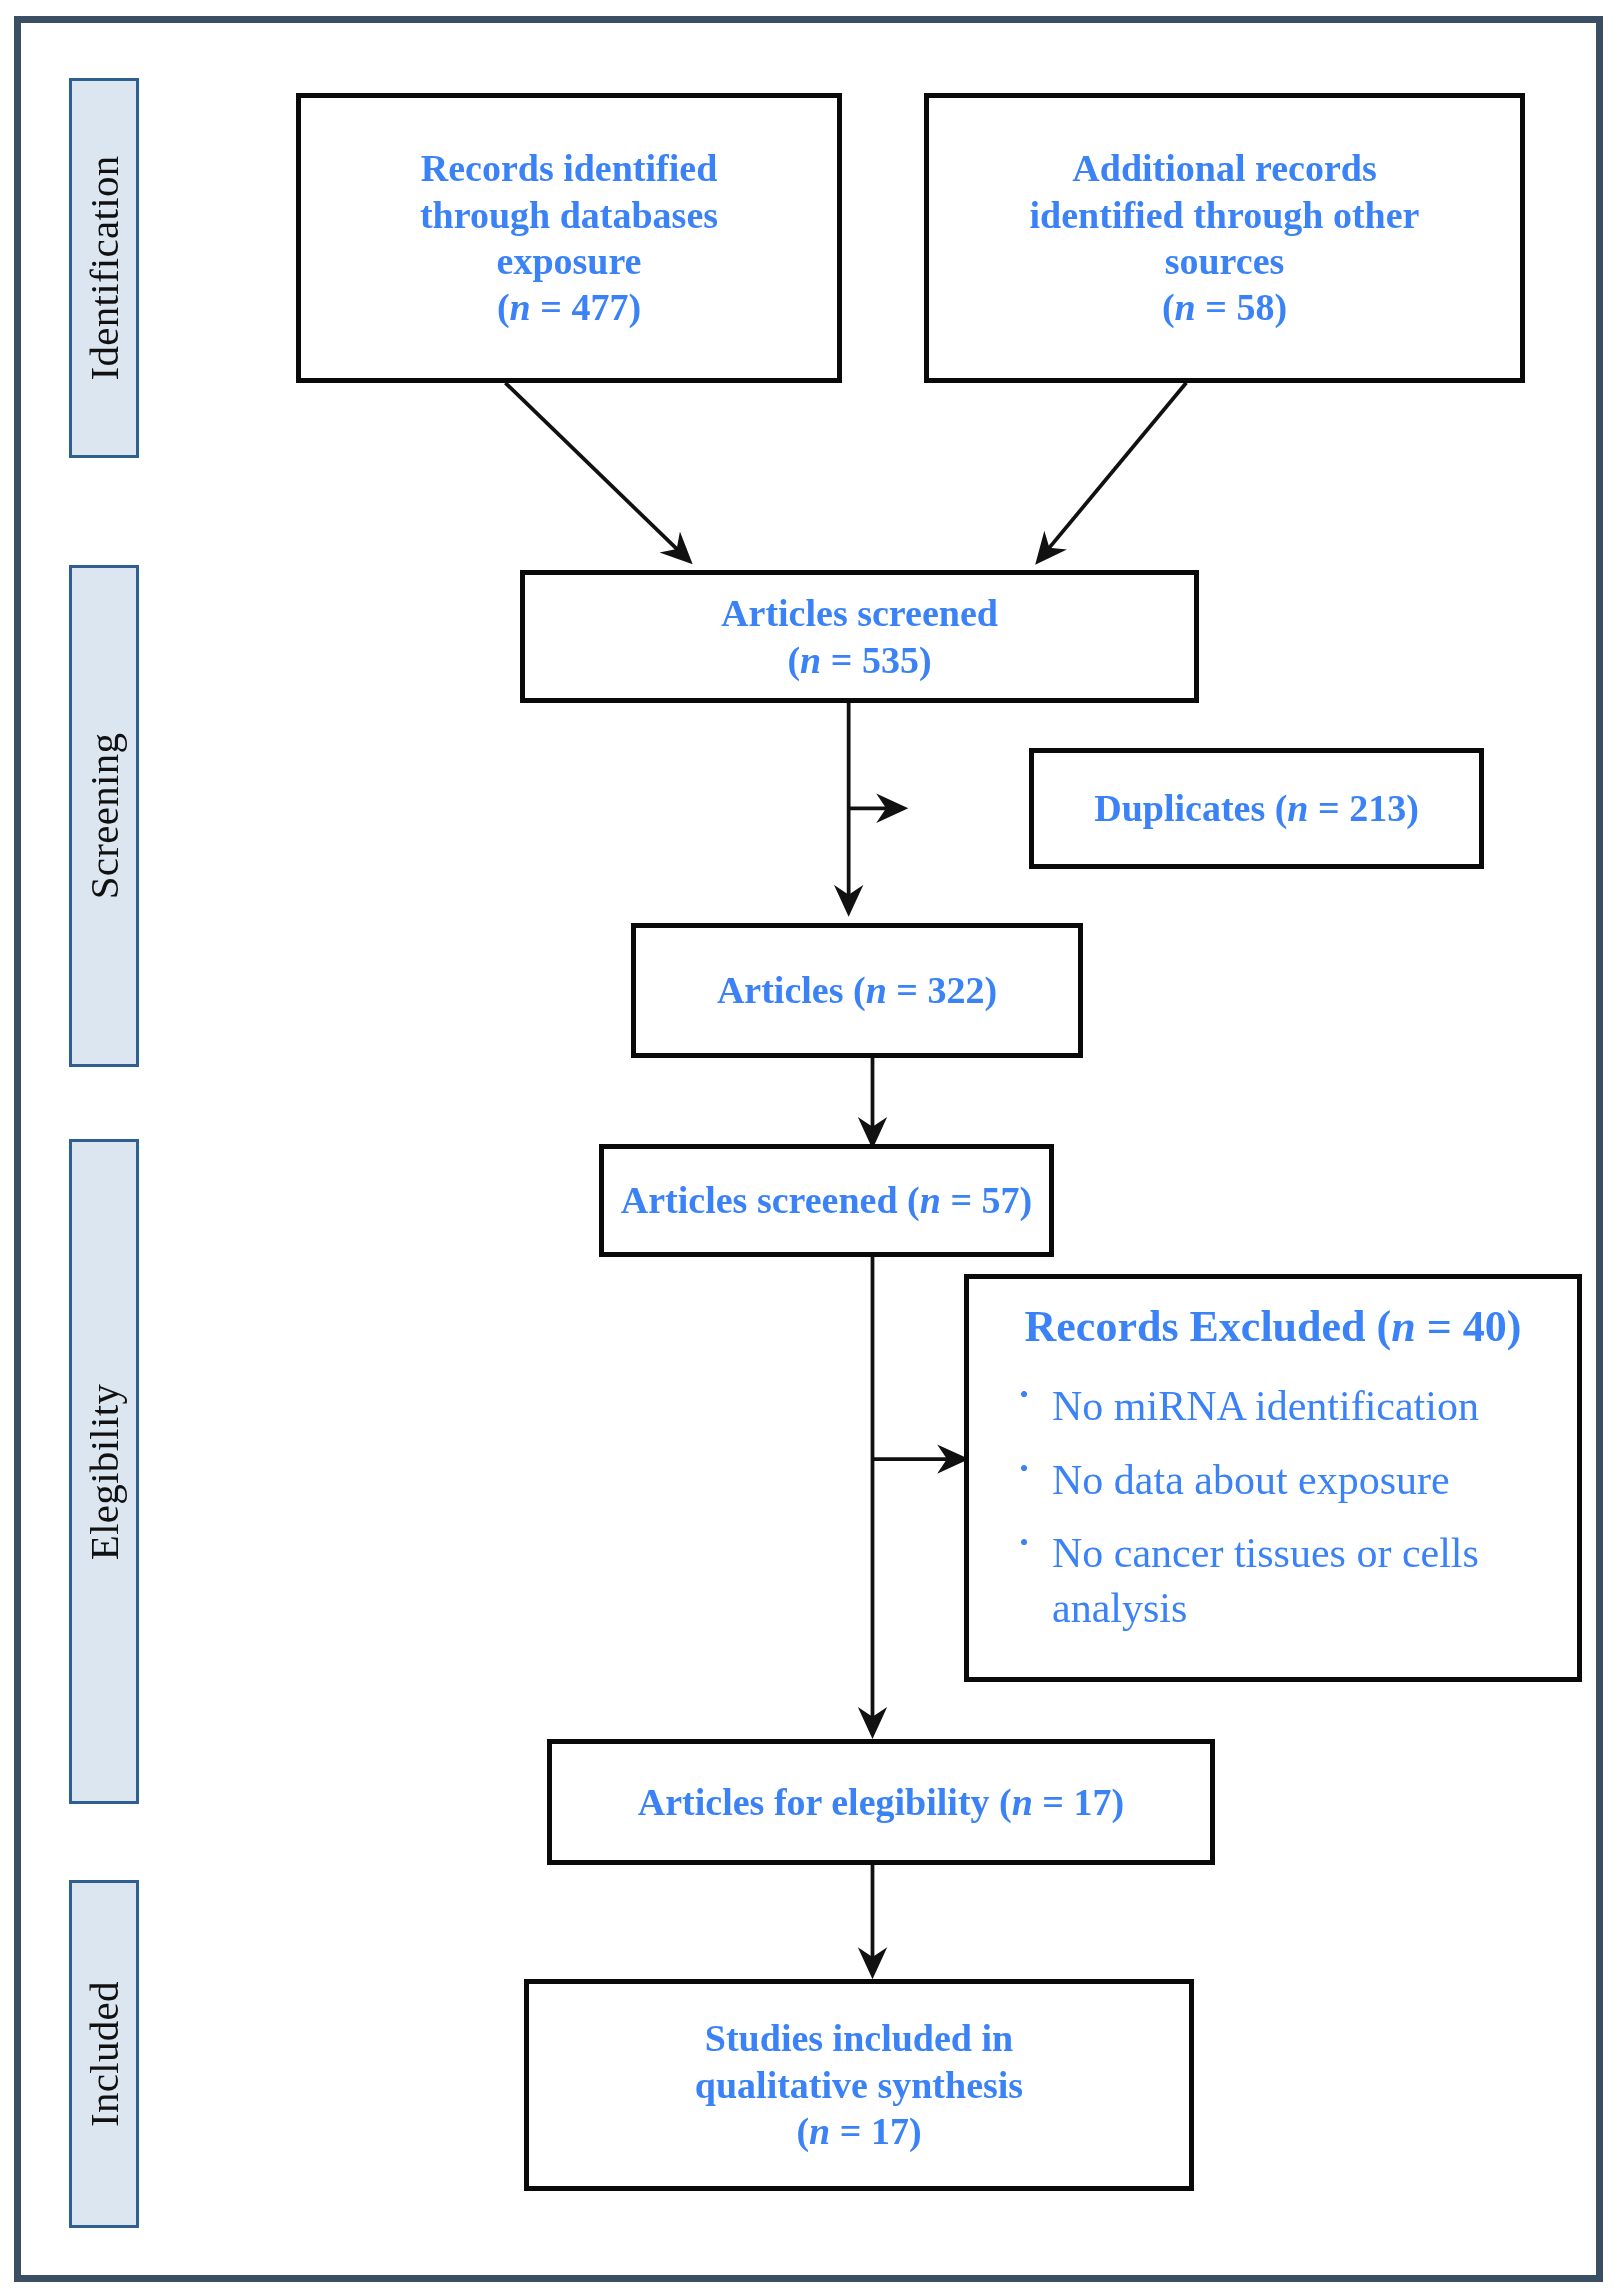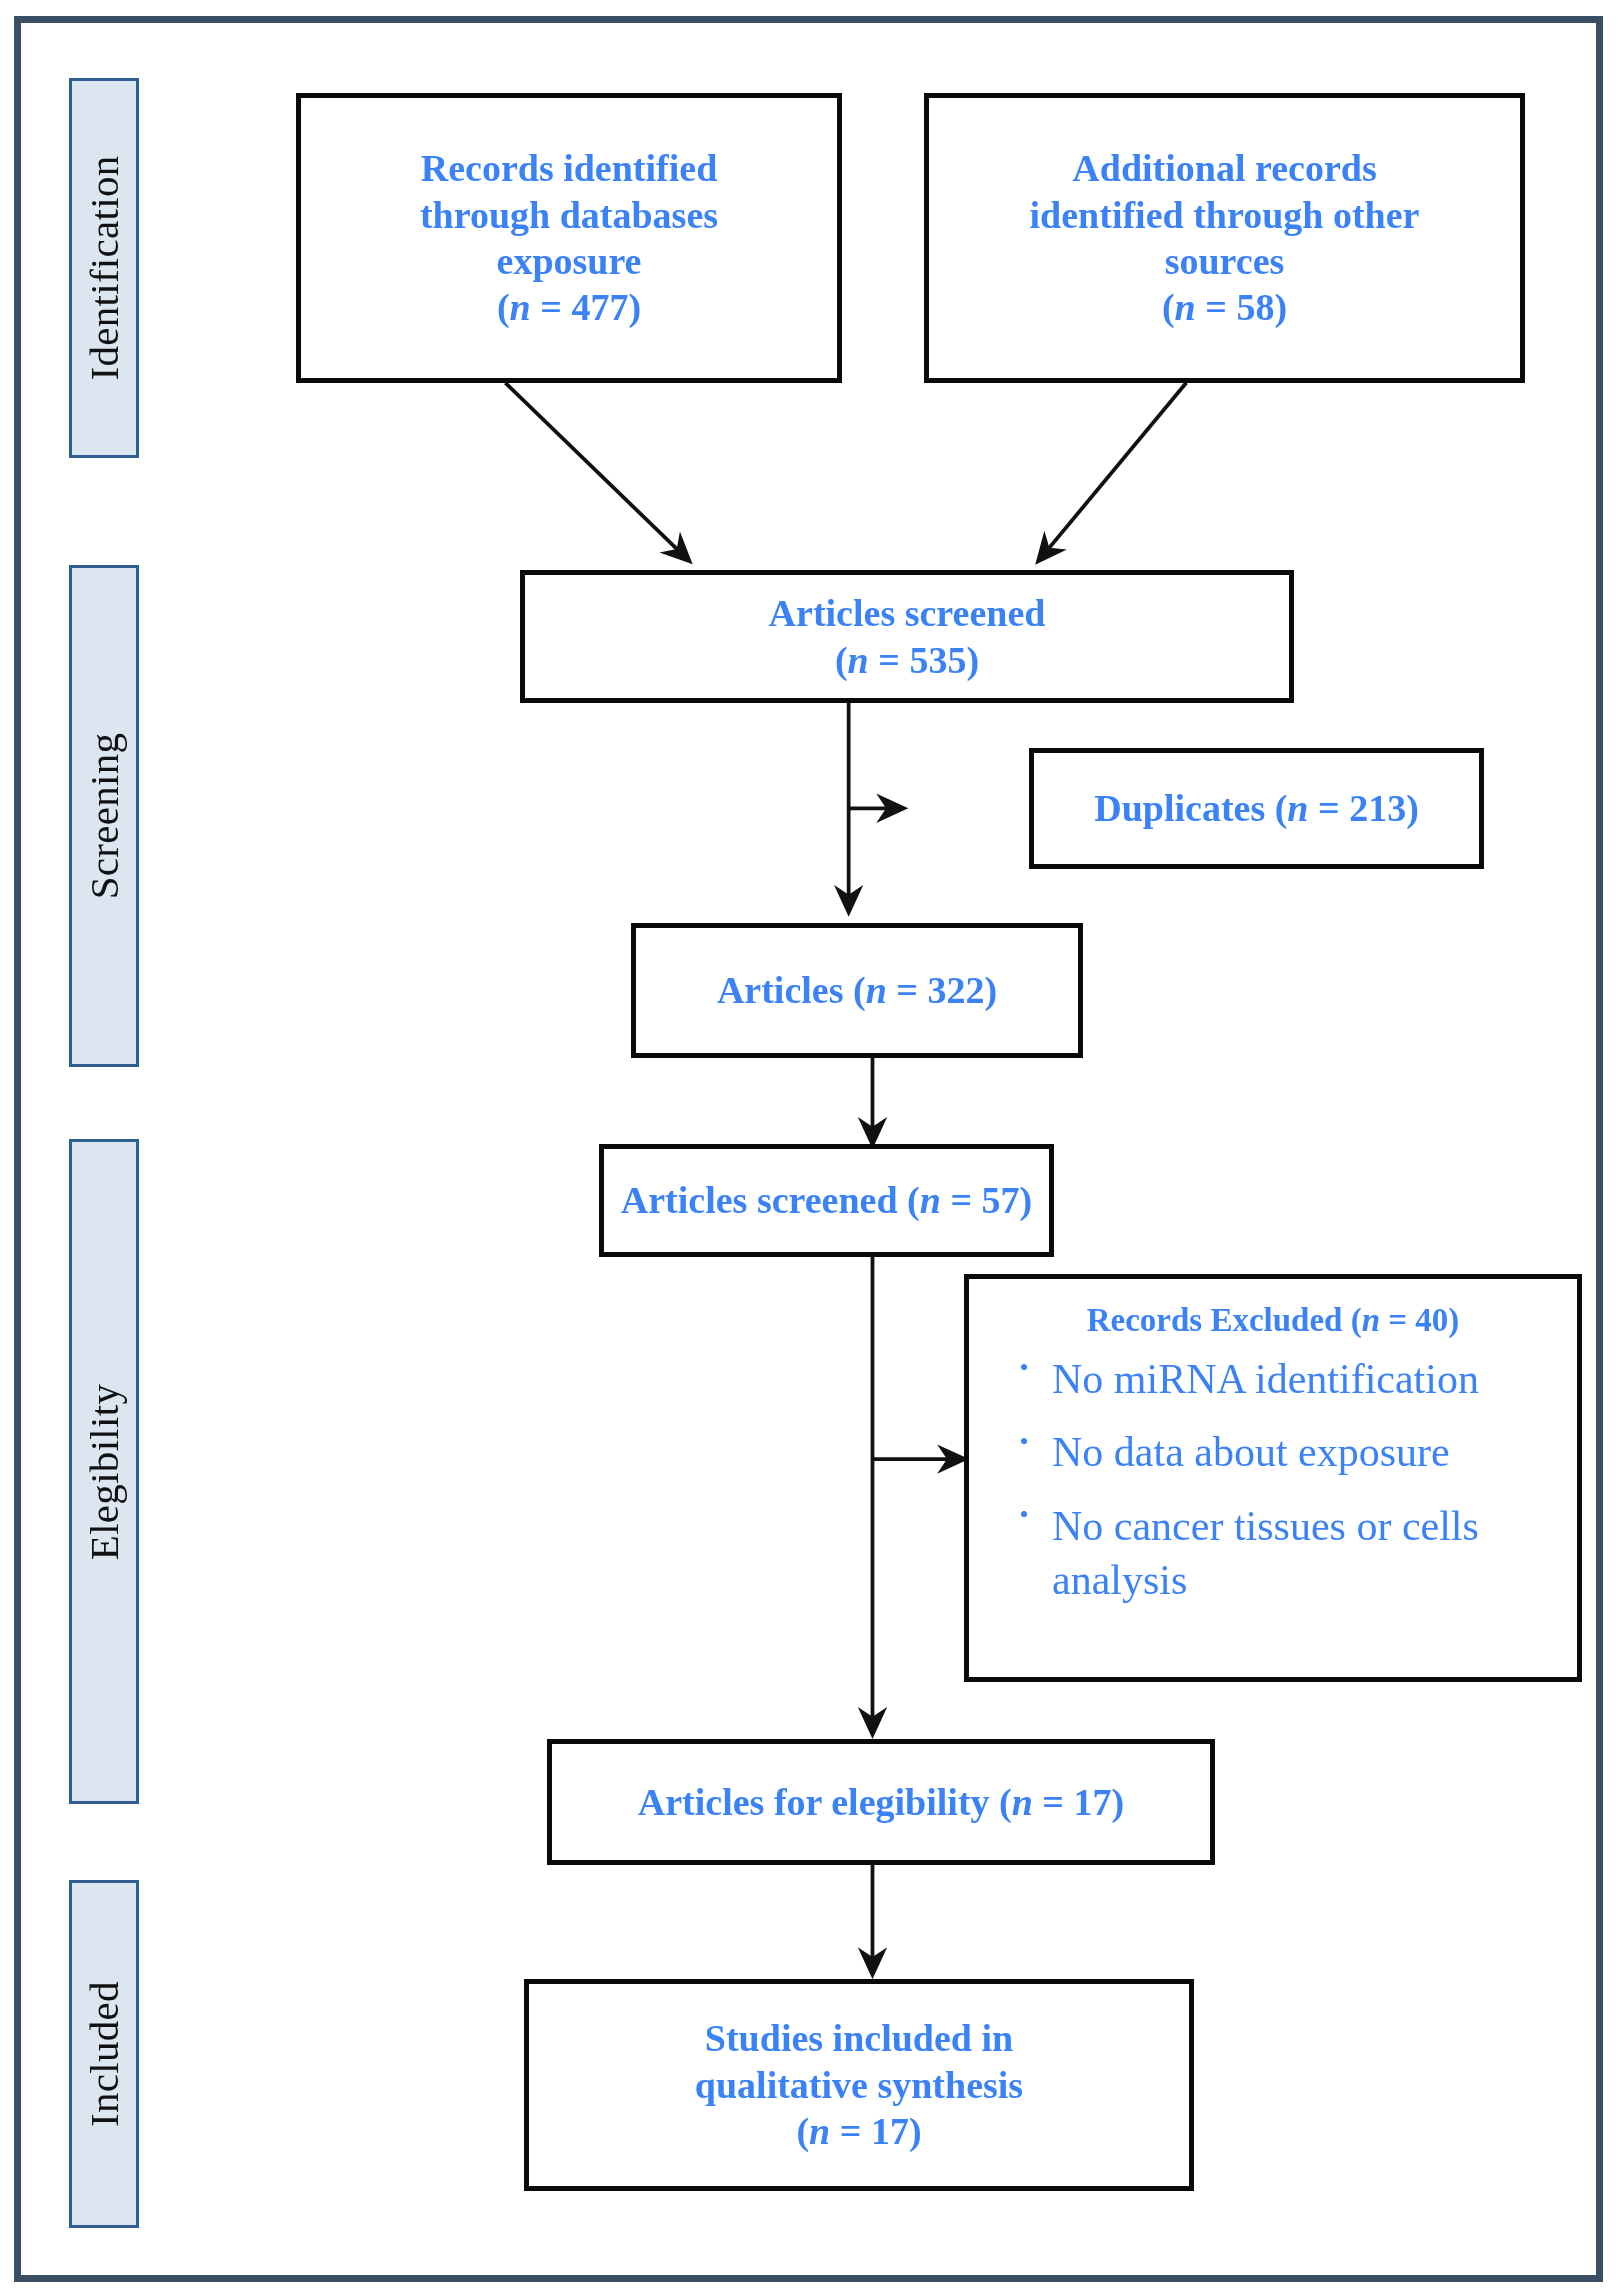--- a/index.html
+++ b/index.html
@@ -75,22 +75,22 @@
 
   
   #node-excluded {
     justify-content: flex-start;
     align-items: stretch;
     padding: 21.3px 19px 12.6px 19px;
   }
   #node-excluded .excl-title {
     text-align: center;
     font-weight: bold;
-    font-size: 33px;
-    margin-bottom: 11px;
+    font-size: 44px;
+    margin-bottom: 25px;
   }
   #node-excluded ul {
     margin: 0;
     padding: 0 0 0 29px;
     list-style: none;
   }
   #node-excluded li {
     position: relative;
     font-weight: normal;
     font-size: 42px;
@@ -168,21 +168,21 @@
     <span class="ln"><span>(</span><em class="n">n</em><span> = 477)</span></span>
   </div>
 
   <div class="node" id="node-records-other" style="left:924px; top:93px; width:601px; height:290px;">
     <span class="ln">Additional records</span>
     <span class="ln">identified through other</span>
     <span class="ln">sources</span>
     <span class="ln"><span>(</span><em class="n">n</em><span> = 58)</span></span>
   </div>
 
-  <div class="node" id="node-articles-screened-535" style="left:520px; top:570px; width:774px; height:133px;">
+  <div class="node" id="node-articles-screened-535" style="left:520px; top:570px; width:679px; height:133px;">
     <span class="ln">Articles screened</span>
     <span class="ln"><span>(</span><em class="n">n</em><span> = 535)</span></span>
   </div>
 
   <div class="node" id="node-duplicates" style="left:1029px; top:748px; width:455px; height:121px;">
     <span class="ln"><span>Duplicates (</span><em class="n">n</em><span> = 213)</span></span>
   </div>
 
   <div class="node" id="node-articles-322" style="left:631px; top:923px; width:452px; height:135px;">
     <span class="ln"><span>Articles (</span><em class="n">n</em><span> = 322)</span></span>

